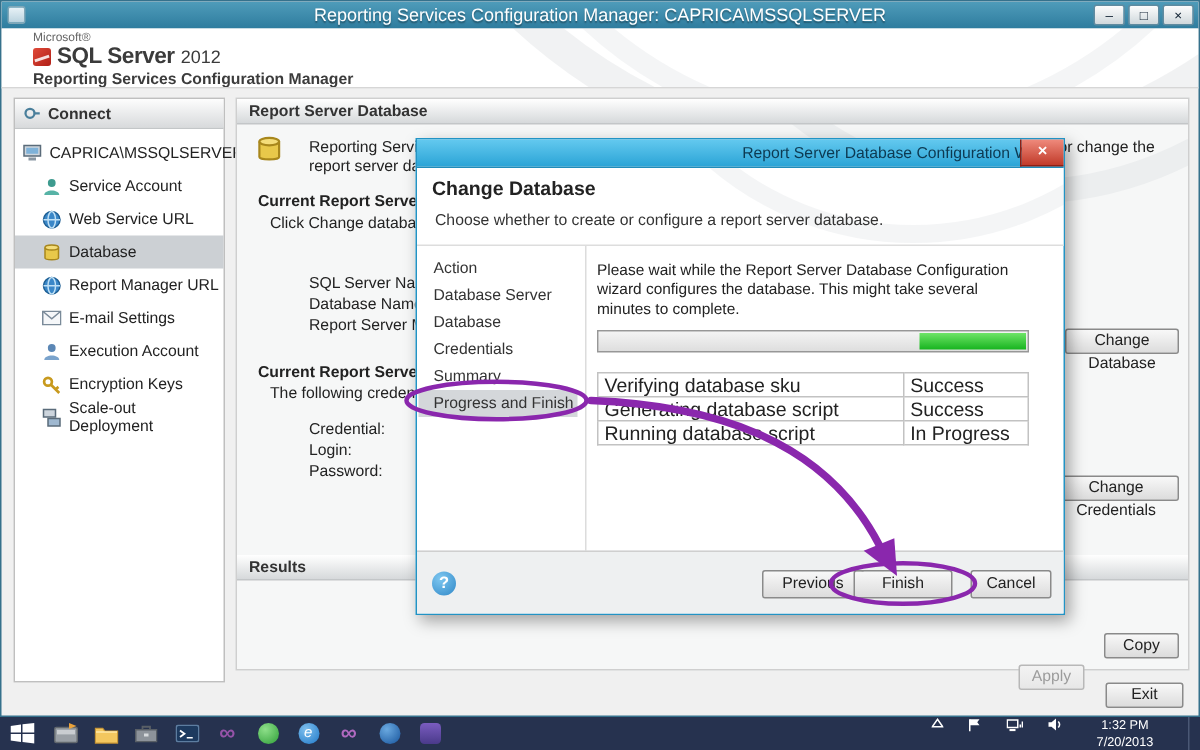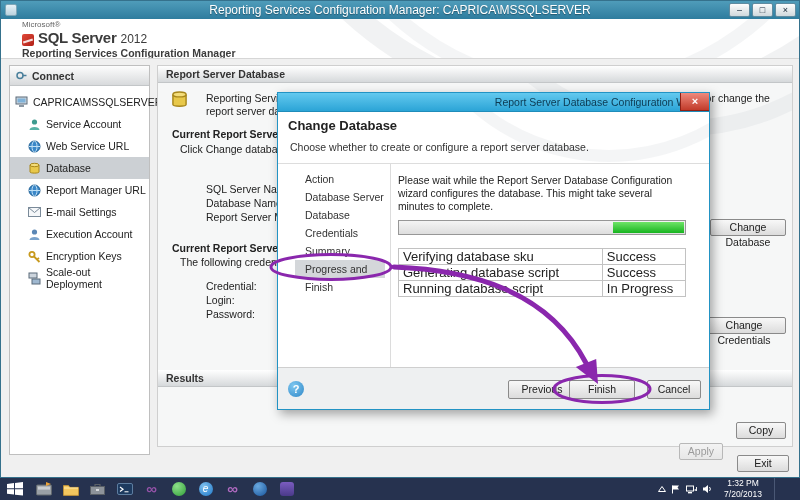--- a/index.html
+++ b/index.html
@@ -17,21 +17,21 @@
   .winbtn { width:21px; height:14px; font-size:9px; line-height:12px; text-align:center;
             background:linear-gradient(#fdfdfd,#cfd8dc); border:1px solid #5f8ba0; border-radius:2px; color:#123; }
 
   
   .header-band { position:absolute; top:18px; left:0; right:0; height:40px; background:#fff; border-bottom:1px solid #d6d6d6; overflow:hidden; }
   .swoosh { position:absolute; border-radius:50%; pointer-events:none; }
   .sw1 { width:760px; height:760px; right:-180px; top:-660px; border:22px solid rgba(120,130,140,.10); }
   .sw2 { width:560px; height:560px; right:-60px; top:-485px; border:14px solid rgba(120,130,140,.08); }
   .brand { position:absolute; left:10px; top:1px;margin-left:11px; }
   .brand-ms { font-size:8px; color:#666; }
-  .brand-row { display:flex; align-items:flex-end; gap:4px; margin-top:0px; }
+  .brand-row { display:flex; align-items:center; gap:4px; margin-top:0px; }
   .sql-logo { width:12px; height:12px; background:linear-gradient(135deg,#e04a3a,#b01f16); border-radius:2px; position:relative; }
   .sql-logo::after { content:""; position:absolute; left:1px; top:6px; width:10px; height:2px; background:rgba(255,255,255,.85); transform:rotate(-18deg); }
   .brand-product { font-size:15px; font-weight:bold; color:#3b3b3b; letter-spacing:-.3px; }
   .brand-version { font-size:12px; color:#3b3b3b; }
   .brand-app { font-size:10.5px; color:#3c3c3c; font-weight:bold; margin-top:1px; }
 
   
   .sidebar { position:absolute; left:8px; top:64px; width:141px; height:390px; background:#fff; border:1px solid #bfbfbf; }
   .connect-bar { height:20px; background:linear-gradient(#fdfdfd,#d8dadc); border-bottom:1px solid #c3c6c8;
                  display:flex; align-items:center; gap:5px; padding-left:6px; font-weight:bold; color:#333; }
@@ -56,21 +56,21 @@
             border:1px solid #2293c4; box-shadow:3px 4px 10px rgba(0,0,0,.35); z-index:40; }
   .dlg-titlebar { position:absolute; top:0; left:0; right:0; height:19px; background:linear-gradient(#63c9ef,#2ba4d6);
                   color:#0d3a52; text-align:right; line-height:19px; border-bottom:1px solid #1f8cba; }
   .dlg-close { position:absolute; top:0; right:0; width:29px; height:18px; background:linear-gradient(#ef8a7c,#c13b2a);
                color:#fff; font-size:11px; font-weight:bold; line-height:17px; text-align:center;
                border:1px solid #8e2015; border-top:none; border-right:none; }
   .dlg-header { position:absolute; top:19px; left:0; right:0; height:52px; background:#fff; border-bottom:1px solid #ddd; overflow:hidden; }
   .dlg-heading { position:absolute; left:10px; top:6px; font-size:13px; font-weight:bold; color:#222; }
   .dlg-subheading { position:absolute; left:12px; top:29px; color:#333; }
   .dlg-sw { width:420px; height:420px; right:-110px; top:-370px; border:12px solid rgba(120,130,140,.08); }
-  .dlg-steps { position:absolute; left:1px; top:77px; width:106px;padding-left:16px; }
+  .dlg-steps { position:absolute; left:1px; top:77px; width:106px; }
   .step { height:18px; line-height:18px; padding-left:10px; color:#333; }
   .step.active { background:#d4d7da; }
   .dlg-vline { position:absolute; left:112px; top:71px; height:205px; border-left:1px solid #dcdcdc; }
   .dlg-text { position:absolute; left:120px; top:81px; width:288px; line-height:13px; color:#222; font-size:10.3px; }
   .progressbar { position:absolute; left:120px; top:127px; width:288px; height:15px; border:1px solid #979797;
                  background:linear-gradient(#f4f4f4,#dedede); }
   .progress-green { position:absolute; right:1px; top:1px; bottom:1px; width:25%;
                     background:linear-gradient(#6fe468,#17b41f); }
   .task-table { position:absolute; left:120px; top:155px; width:288px; border-collapse:collapse; font-size:13px; }
   .task-table td { border:1px solid #c2c2c2; height:15px; padding:0 4px; color:#222; }
@@ -84,21 +84,21 @@
   
   .annotation { position:absolute; inset:0; z-index:45; pointer-events:none; }
 
   
   .taskbar { position:absolute; left:0; right:0; bottom:0; height:22px; background:#26324f; display:flex; align-items:center; z-index:60; }
   .start-btn { width:30px; height:22px; display:flex; align-items:center; justify-content:center; }
   .tb-icon { width:27px; height:22px; display:flex; align-items:center; justify-content:center; }
   .orb { width:14px; height:14px; border-radius:50%; display:block; text-align:center; }
   .sq  { width:14px; height:14px; border-radius:3px; display:block; }
   .vs-glyph { font-size:15px; font-weight:bold; line-height:14px; }
-  .tray { margin-left:auto; display:flex; align-items:center; gap:5px; padding-right:20px; }
+  .tray { margin-left:auto; display:flex; align-items:flex-start; gap:16px; padding-right:2px; }
   .clock { color:#fff; font-size:8.5px; text-align:center; line-height:1.25; width:52px; }
   .show-desktop { width:6px; height:22px; border-left:1px solid #4a5875; }
 </style>
 </head>
 <body>
 
 <div class="screen">
 
   <div class="window">
 

